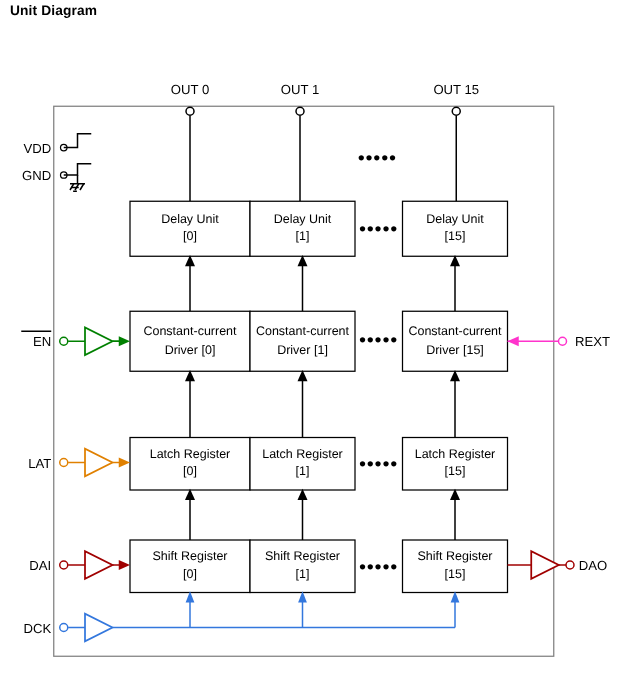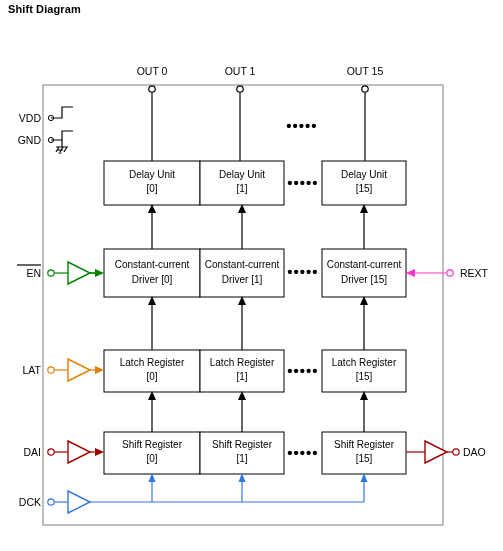--- a/index.html
+++ b/index.html
@@ -55,21 +55,21 @@
   .wire { stroke: #000000; stroke-width: 1.2; fill: none; }
   .wire-en { stroke: #008000; stroke-width: 1.2; fill: none; }
   .wire-lat { stroke: #e08000; stroke-width: 1.2; fill: none; }
   .wire-dai { stroke: #a00000; stroke-width: 1.2; fill: none; }
   .wire-dck { stroke: #3377dd; stroke-width: 1.2; fill: none; }
   .wire-rext { stroke: #ff33cc; stroke-width: 1.2; fill: none; }
 </style>
 </head>
 <body>
 
-<div id="title">Shift Diagram</div>
+<div id="title">Unit Diagram</div>
 
 <svg id="diagram" viewBox="0 0 503 551">
 
   <rect x="43" y="85" width="400" height="440" fill="#ffffff" stroke="#808080" stroke-width="1"></rect>
 
   <text class="lbl" x="152" y="75" text-anchor="middle">OUT 0</text>
   <circle cx="152" cy="89" r="3.2" fill="#ffffff" stroke="#000000" stroke-width="1.2"></circle>
   <path class="wire" d="M152 92.5 L152 161"></path>
 
   <text class="lbl" x="240" y="75" text-anchor="middle">OUT 1</text>

